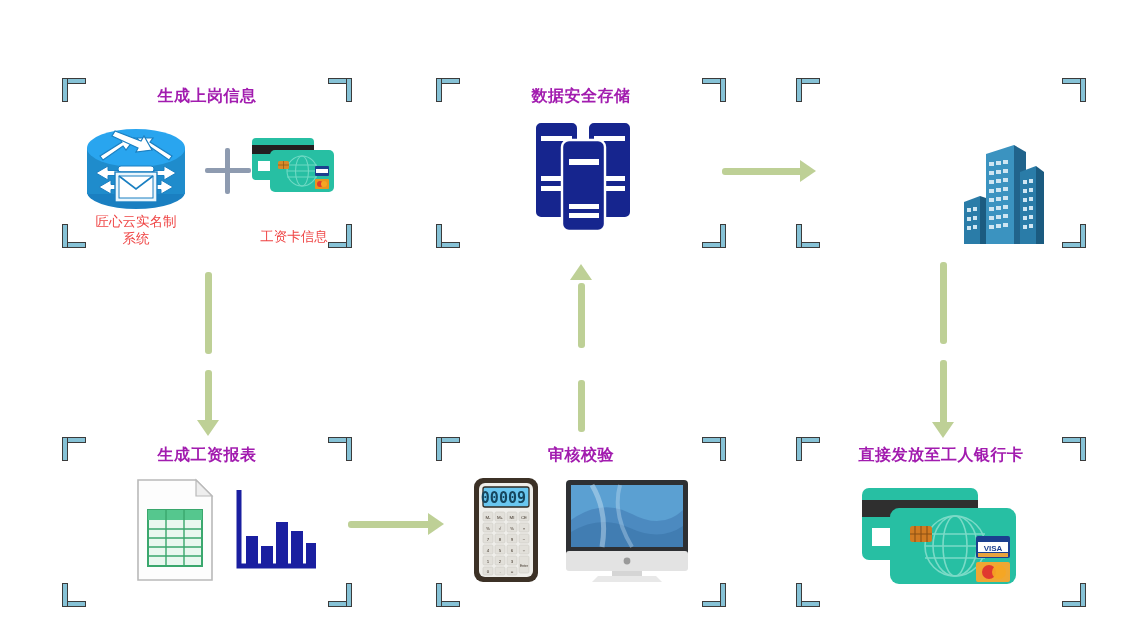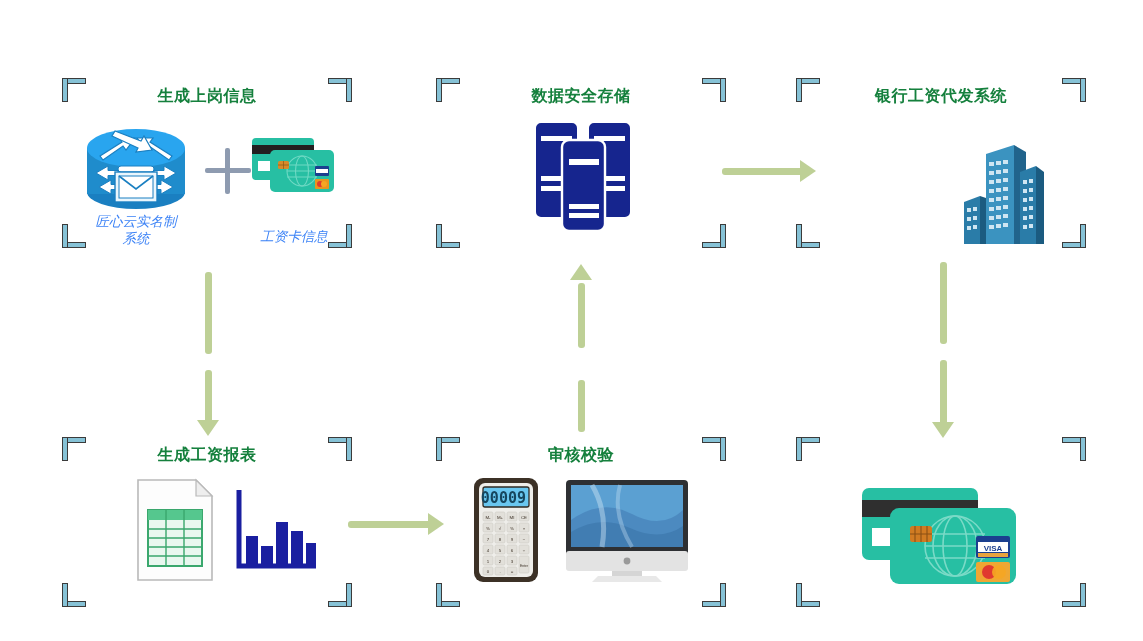--- a/index.html
+++ b/index.html
@@ -24,25 +24,25 @@
   .frame .bl{left:0;bottom:0;}
   .frame .bl i.h{left:0;bottom:0;}
   .frame .bl i.v{left:0;bottom:0;}
   .frame .br{right:0;bottom:0;}
   .frame .br i.h{right:0;bottom:0;}
   .frame .br i.v{right:0;bottom:0;}
 
   
   .ptitle{
     position:absolute;text-align:center;font-weight:bold;font-size:16px;
-    color:#15803d;letter-spacing:.5px;white-space:nowrap;
+    color:#a21caf;letter-spacing:.5px;white-space:nowrap;
   }
   .sublabel{
-    position:absolute;text-align:center;font-size:13.5px;color:#3b82f6;
-    line-height:1.25;white-space:pre-line;font-style:italic;
+    position:absolute;text-align:center;font-size:13.5px;color:#ef4444;
+    line-height:1.25;white-space:pre-line;
   }
 
   
   .arrowline{position:absolute;background:#bed096;border-radius:3px;}
   .arrowhead{position:absolute;width:0;height:0;}
   .ah-right{border-top:11px solid transparent;border-bottom:11px solid transparent;border-left:16px solid #bed096;}
   .ah-down{border-left:11px solid transparent;border-right:11px solid transparent;border-top:16px solid #bed096;}
   .ah-up{border-left:11px solid transparent;border-right:11px solid transparent;border-bottom:16px solid #bed096;}
 
   .icon{position:absolute;}
@@ -267,21 +267,20 @@
       </g>
       <rect x="29" y="22" width="43" height="91" rx="7" fill="#16258e" stroke="#ffffff" stroke-width="2.4"></rect>
       <g fill="#ffffff">
         <rect x="36" y="41" width="30" height="6"></rect>
         <rect x="36" y="86" width="30" height="5"></rect>
         <rect x="36" y="95" width="30" height="5"></rect>
       </g>
     </svg>
   </div>
 
-  <div class="ptitle" style="left:796px;top:86px;width:290px;">银行工资代发系统</div>
   <div class="icon" style="left:962px;top:140px;">
     <svg width="84" height="108" viewBox="0 0 84 108">
 
       <polygon points="2,62 18,56 18,104 2,104" fill="#2a7ca8"></polygon>
       <polygon points="18,56 30,60 30,104 18,104" fill="#1b5b80"></polygon>
 
       <polygon points="24,14 52,5 52,104 24,104" fill="#3b93c0"></polygon>
       <polygon points="52,5 64,12 64,104 52,104" fill="#21648c"></polygon>
 
       <polygon points="58,32 74,26 74,104 58,104" fill="#2a7ca8"></polygon>
@@ -427,20 +426,21 @@
       <path d="M9 52 Q38 34 68 48 Q98 62 121 46 V67 H9 Z" fill="#3f79ae" opacity=".8"></path>
       <path d="M30 5 Q46 32 40 67" fill="none" stroke="#cfe4f5" stroke-width="5" opacity=".45"></path>
       <path d="M58 5 Q50 34 70 67" fill="none" stroke="#cfe4f5" stroke-width="4" opacity=".35"></path>
       <rect x="4" y="71" width="122" height="20" rx="3" fill="#e3e3e3"></rect>
       <circle cx="65" cy="81" r="3.4" fill="#9a9a9a"></circle>
       <rect x="50" y="91" width="30" height="5" fill="#d5d5d5"></rect>
       <polygon points="36,96 94,96 100,102 30,102" fill="#e8e8e8"></polygon>
     </svg>
   </div>
 
+  <div class="ptitle" style="left:796px;top:445px;width:290px;">直接发放至工人银行卡</div>
   <div class="icon" style="left:862px;top:488px;">
     <svg width="160" height="102" viewBox="0 0 160 102">
       <rect x="0" y="0" width="116" height="72" rx="7" fill="#27bfa3"></rect>
       <rect x="0" y="12" width="116" height="17" fill="#2f2f2f"></rect>
       <rect x="10" y="40" width="28" height="18" fill="#ffffff"></rect>
       <rect x="28" y="20" width="126" height="76" rx="9" fill="#27bfa3"></rect>
       <g stroke="#7fdcc9" stroke-width="1.6" fill="none" opacity=".95">
         <circle cx="93" cy="58" r="30"></circle>
         <ellipse cx="93" cy="58" rx="12" ry="30"></ellipse>
         <ellipse cx="93" cy="58" rx="22" ry="30"></ellipse>

